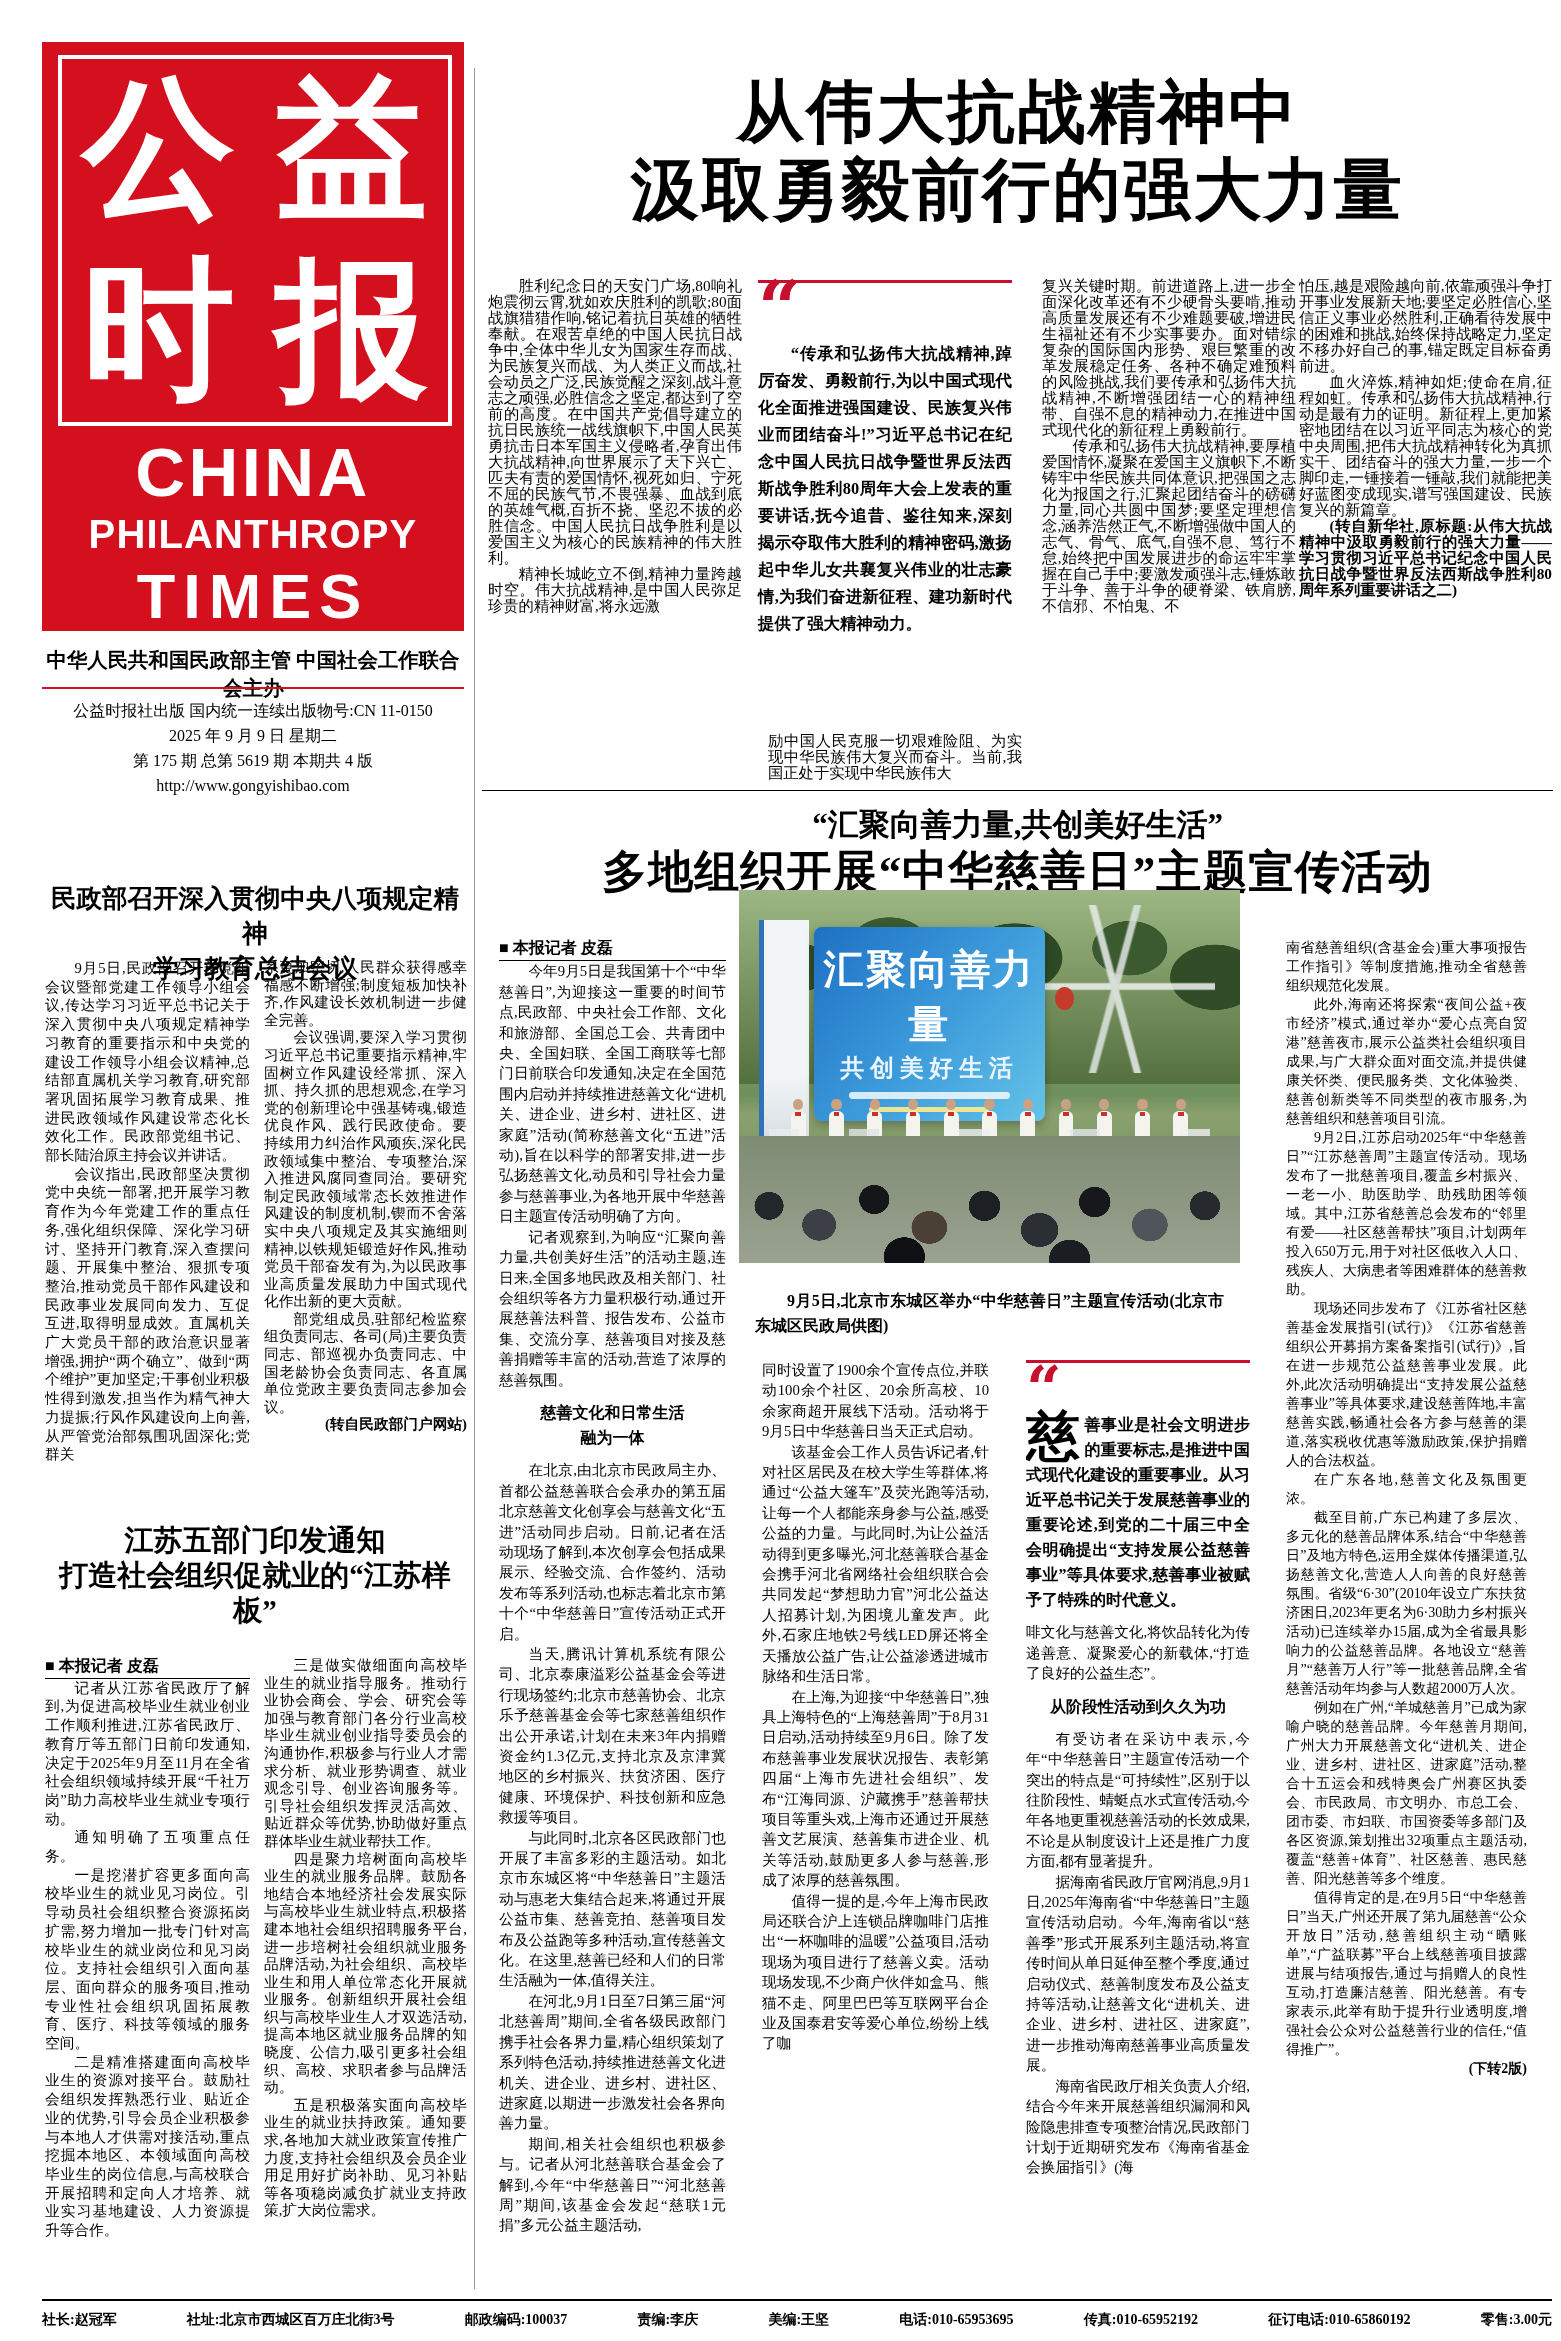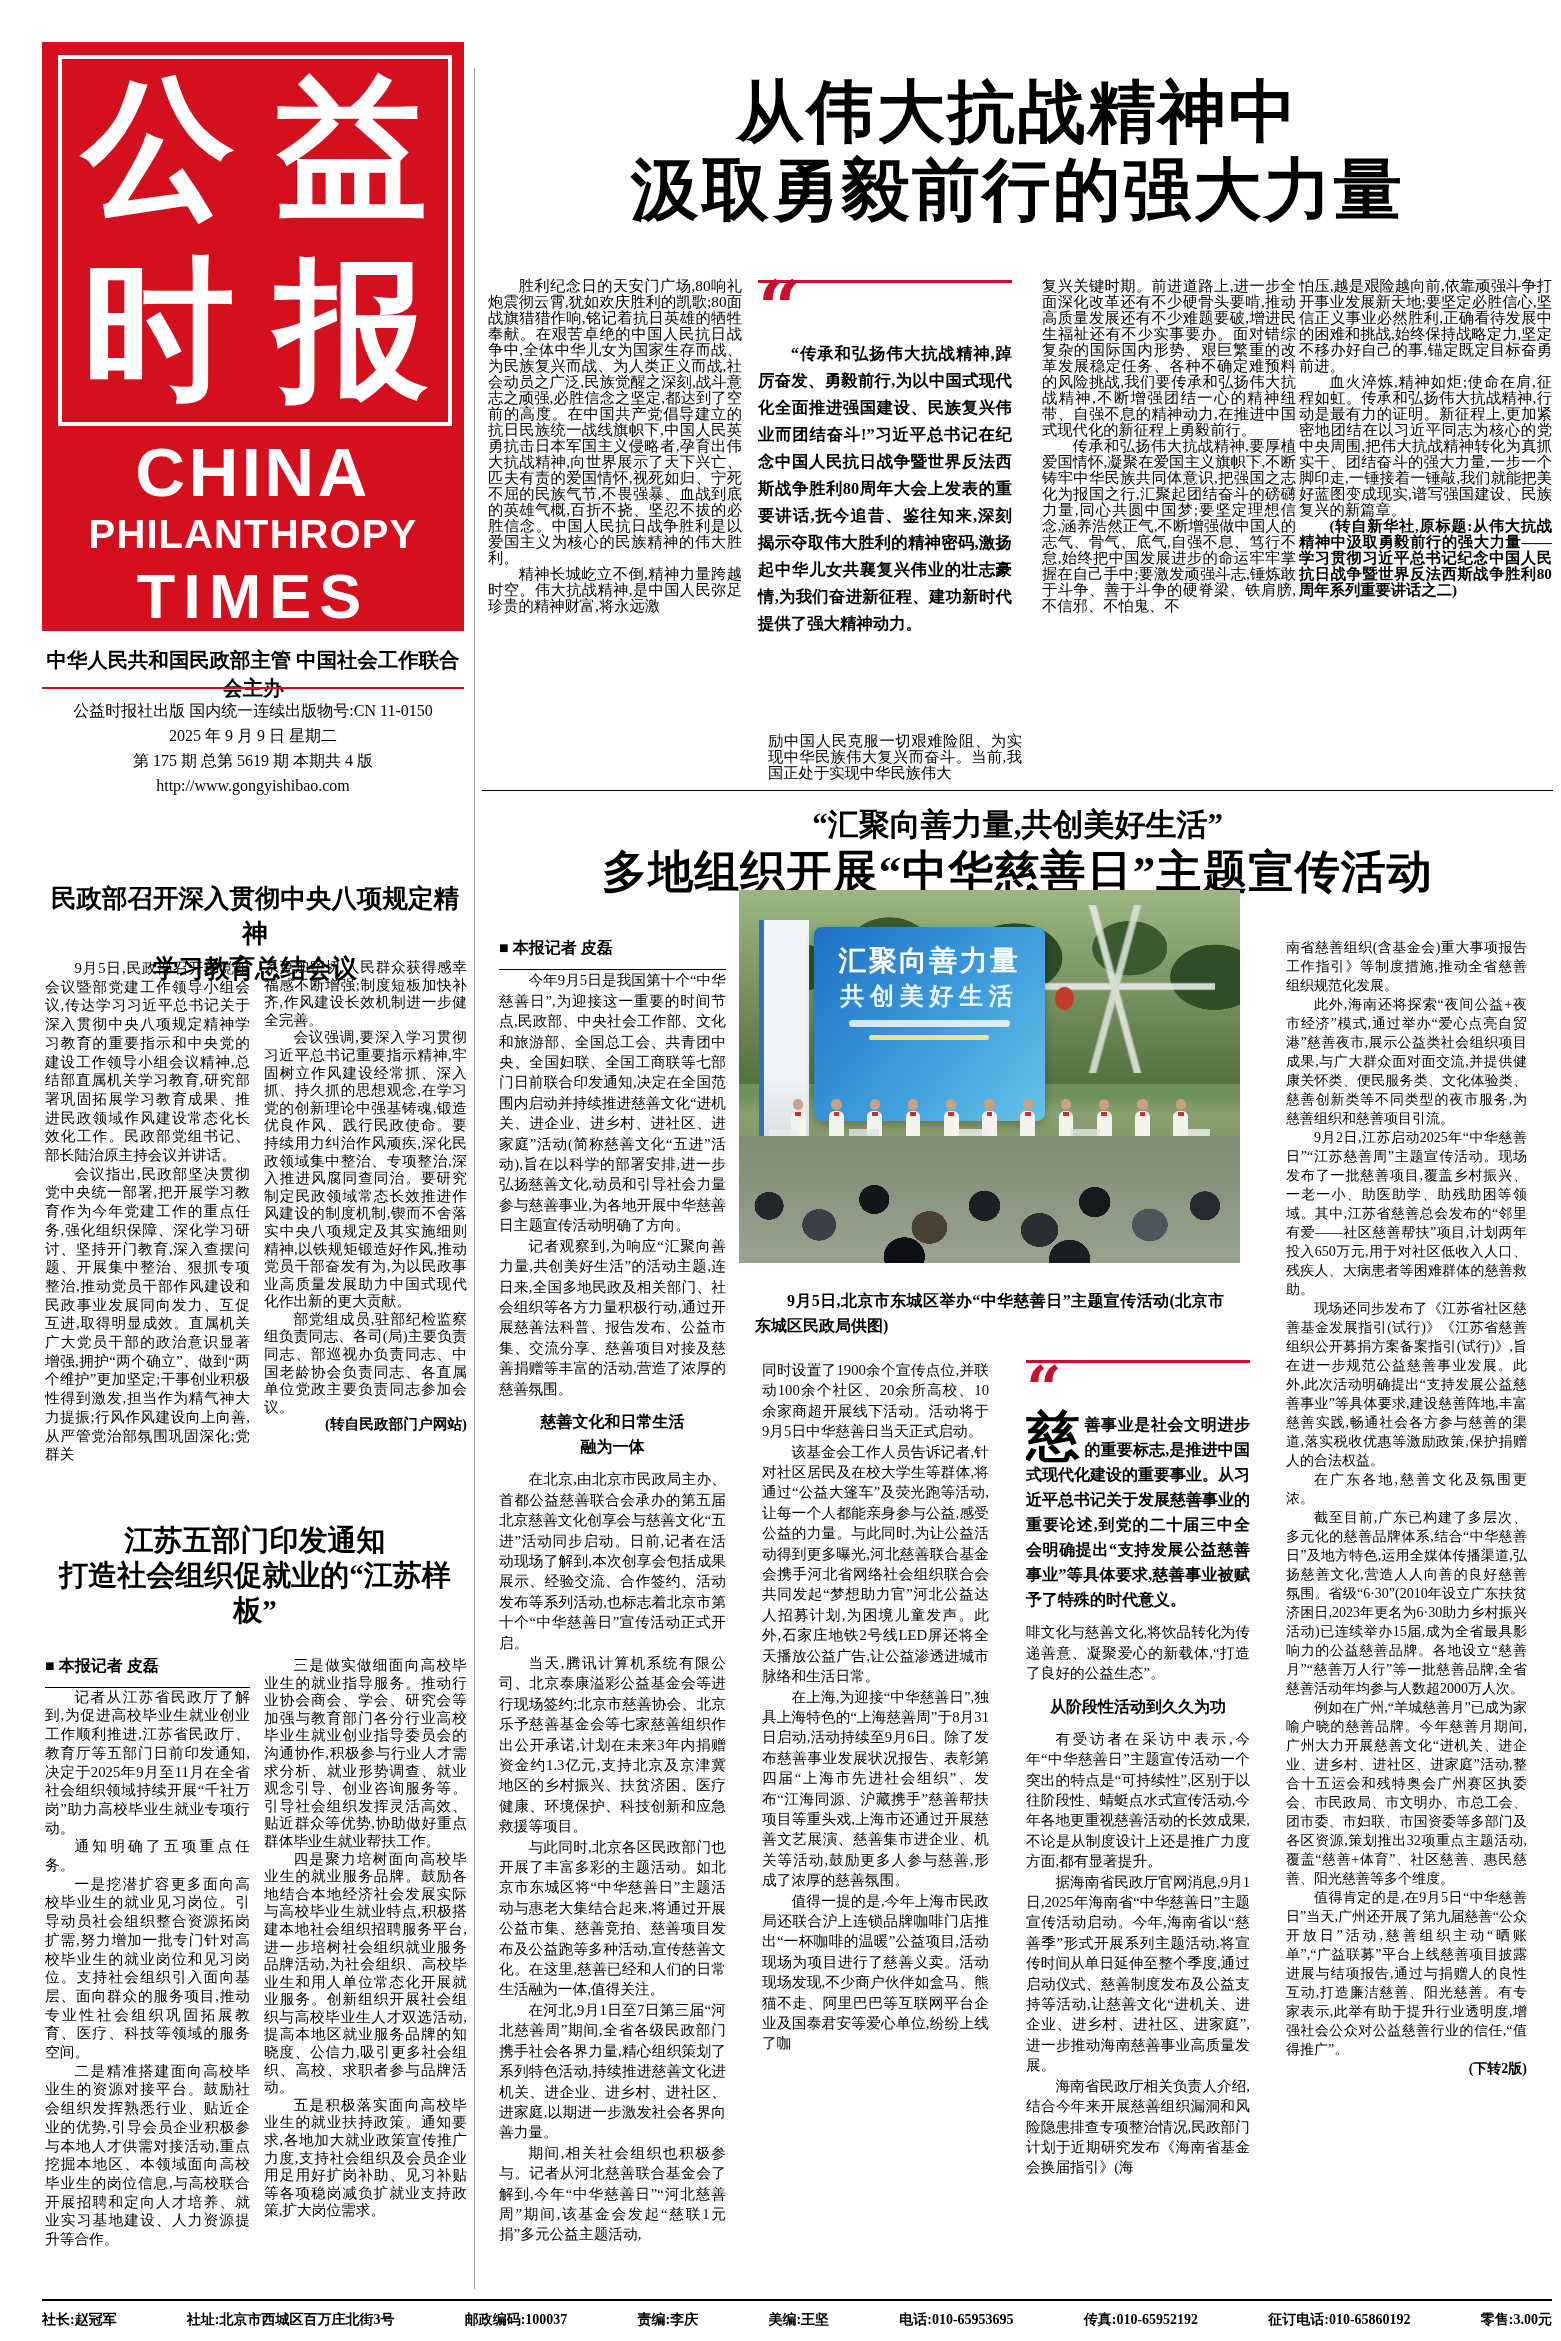--- a/index.html
+++ b/index.html
@@ -35,21 +35,21 @@
   .pq-mark{color:#c8102e;font-size:74px;line-height:51px;font-weight:900;display:block;height:57px;
            font-family:"DejaVu Serif",serif;}
   .pq-text{font-weight:700;font-size:16.4px;line-height:27px;text-align:justify;text-indent:2em;}
   
   .kicker{left:482px;top:804px;width:1071px;font-size:31px;}
   .mid-h{left:482px;top:842px;width:1071px;font-size:45px;letter-spacing:1.1px;}
   
   .mz-h{left:44px;top:881px;width:422px;font-size:25.5px;line-height:35px;}
   .js-h{left:44px;top:1523px;width:422px;font-size:29px;line-height:35px;}
   .small-col{font-size:14.7px;line-height:18.7px;}
-  .byline{font-weight:700;font-size:16px;border-bottom:1.7px solid #000;padding-bottom:11px;margin-bottom:9px;
+  .byline{font-weight:700;font-size:16px;border-bottom:1.7px solid #000;padding-bottom:2px;margin-bottom:9px;
           text-indent:0 !important;}
   .charity-col{font-size:14.7px;line-height:20.4px;}
   .c4{font-size:14px;line-height:19px;}
   .subhead{font-weight:900;text-align:center;text-indent:0 !important;margin:10.2px 0 !important;font-size:16px;line-height:25px;}
   
   .cq{border-top:3.4px solid #c8102e;margin-bottom:10.2px;}
   .cq .pq-mark{font-size:62px;height:49px;}
   .cq-text{font-weight:700;font-size:16px;line-height:25px;text-align:justify;}
   .dropcap{float:left;font-size:54px;line-height:49px;font-weight:900;padding-right:4.5px;}
   
@@ -67,21 +67,21 @@
       linear-gradient(75deg,transparent 48%,#e8ecea 49%,#e8ecea 51%,transparent 52%),
       linear-gradient(-75deg,transparent 48%,#dfe5e2 49%,#dfe5e2 51%,transparent 52%),
       linear-gradient(transparent 46%,#eef1ef 47%,#eef1ef 50%,transparent 51%);
     opacity:.85;}
   .ph-red-dot{position:absolute;left:63%;top:26%;width:19px;height:23px;border-radius:50%;background:#c43b2a;}
   .ph-pillar{position:absolute;left:4%;top:8%;width:9%;height:64%;background:linear-gradient(#f2f5f7 65%,#cfd8dc);border-left:5.7px solid #2f72b8;}
   .ph-banner{position:absolute;left:15%;top:10%;width:46%;height:52%;border-radius:8px;
     background:linear-gradient(130deg,#1d71c4,#3f9ddc 55%,#65c3e8);
     box-shadow:0 3.4px 8px rgba(0,0,0,.25);color:#fff;text-align:center;
     font-family:"Liberation Sans","DejaVu Sans",sans-serif;}
-  .ph-banner .b1{margin-top:14.7px;font-size:28px;font-weight:900;letter-spacing:2.3px;}
+  .ph-banner .b1{margin-top:14.7px;font-size:40px;font-weight:900;letter-spacing:2.3px;}
   .ph-banner .b2{font-size:24px;font-weight:700;letter-spacing:5.7px;color:#eaf6ff;}
   .ph-banner .bbar{height:6.8px;width:70%;margin:8px auto 0;background:rgba(255,255,255,.8);border-radius:3.4px;}
   .ph-banner .bbar.small{width:52%;height:5.1px;background:rgba(255,235,140,.9);}
   .ph-stage{position:absolute;left:8%;top:58%;width:84%;height:10%;display:flex;justify-content:space-around;align-items:flex-end;}
   .kid{width:14.7px;height:33px;background:#f5f3ee;border-radius:5.7px 5.7px 2.3px 2.3px;position:relative;}
   .kid::before{content:"";position:absolute;left:2.3px;top:-11.3px;width:10.2px;height:10.2px;border-radius:50%;background:#caa183;}
   .kid::after{content:"";position:absolute;left:4.5px;top:1.1px;width:5.7px;height:4.5px;background:#c8322b;}
   .ph-crowd{position:absolute;left:0;bottom:0;width:100%;height:34%;
     background:
       radial-gradient(24px 23px at 6% 55%,#23272c 60%,transparent 61%),

